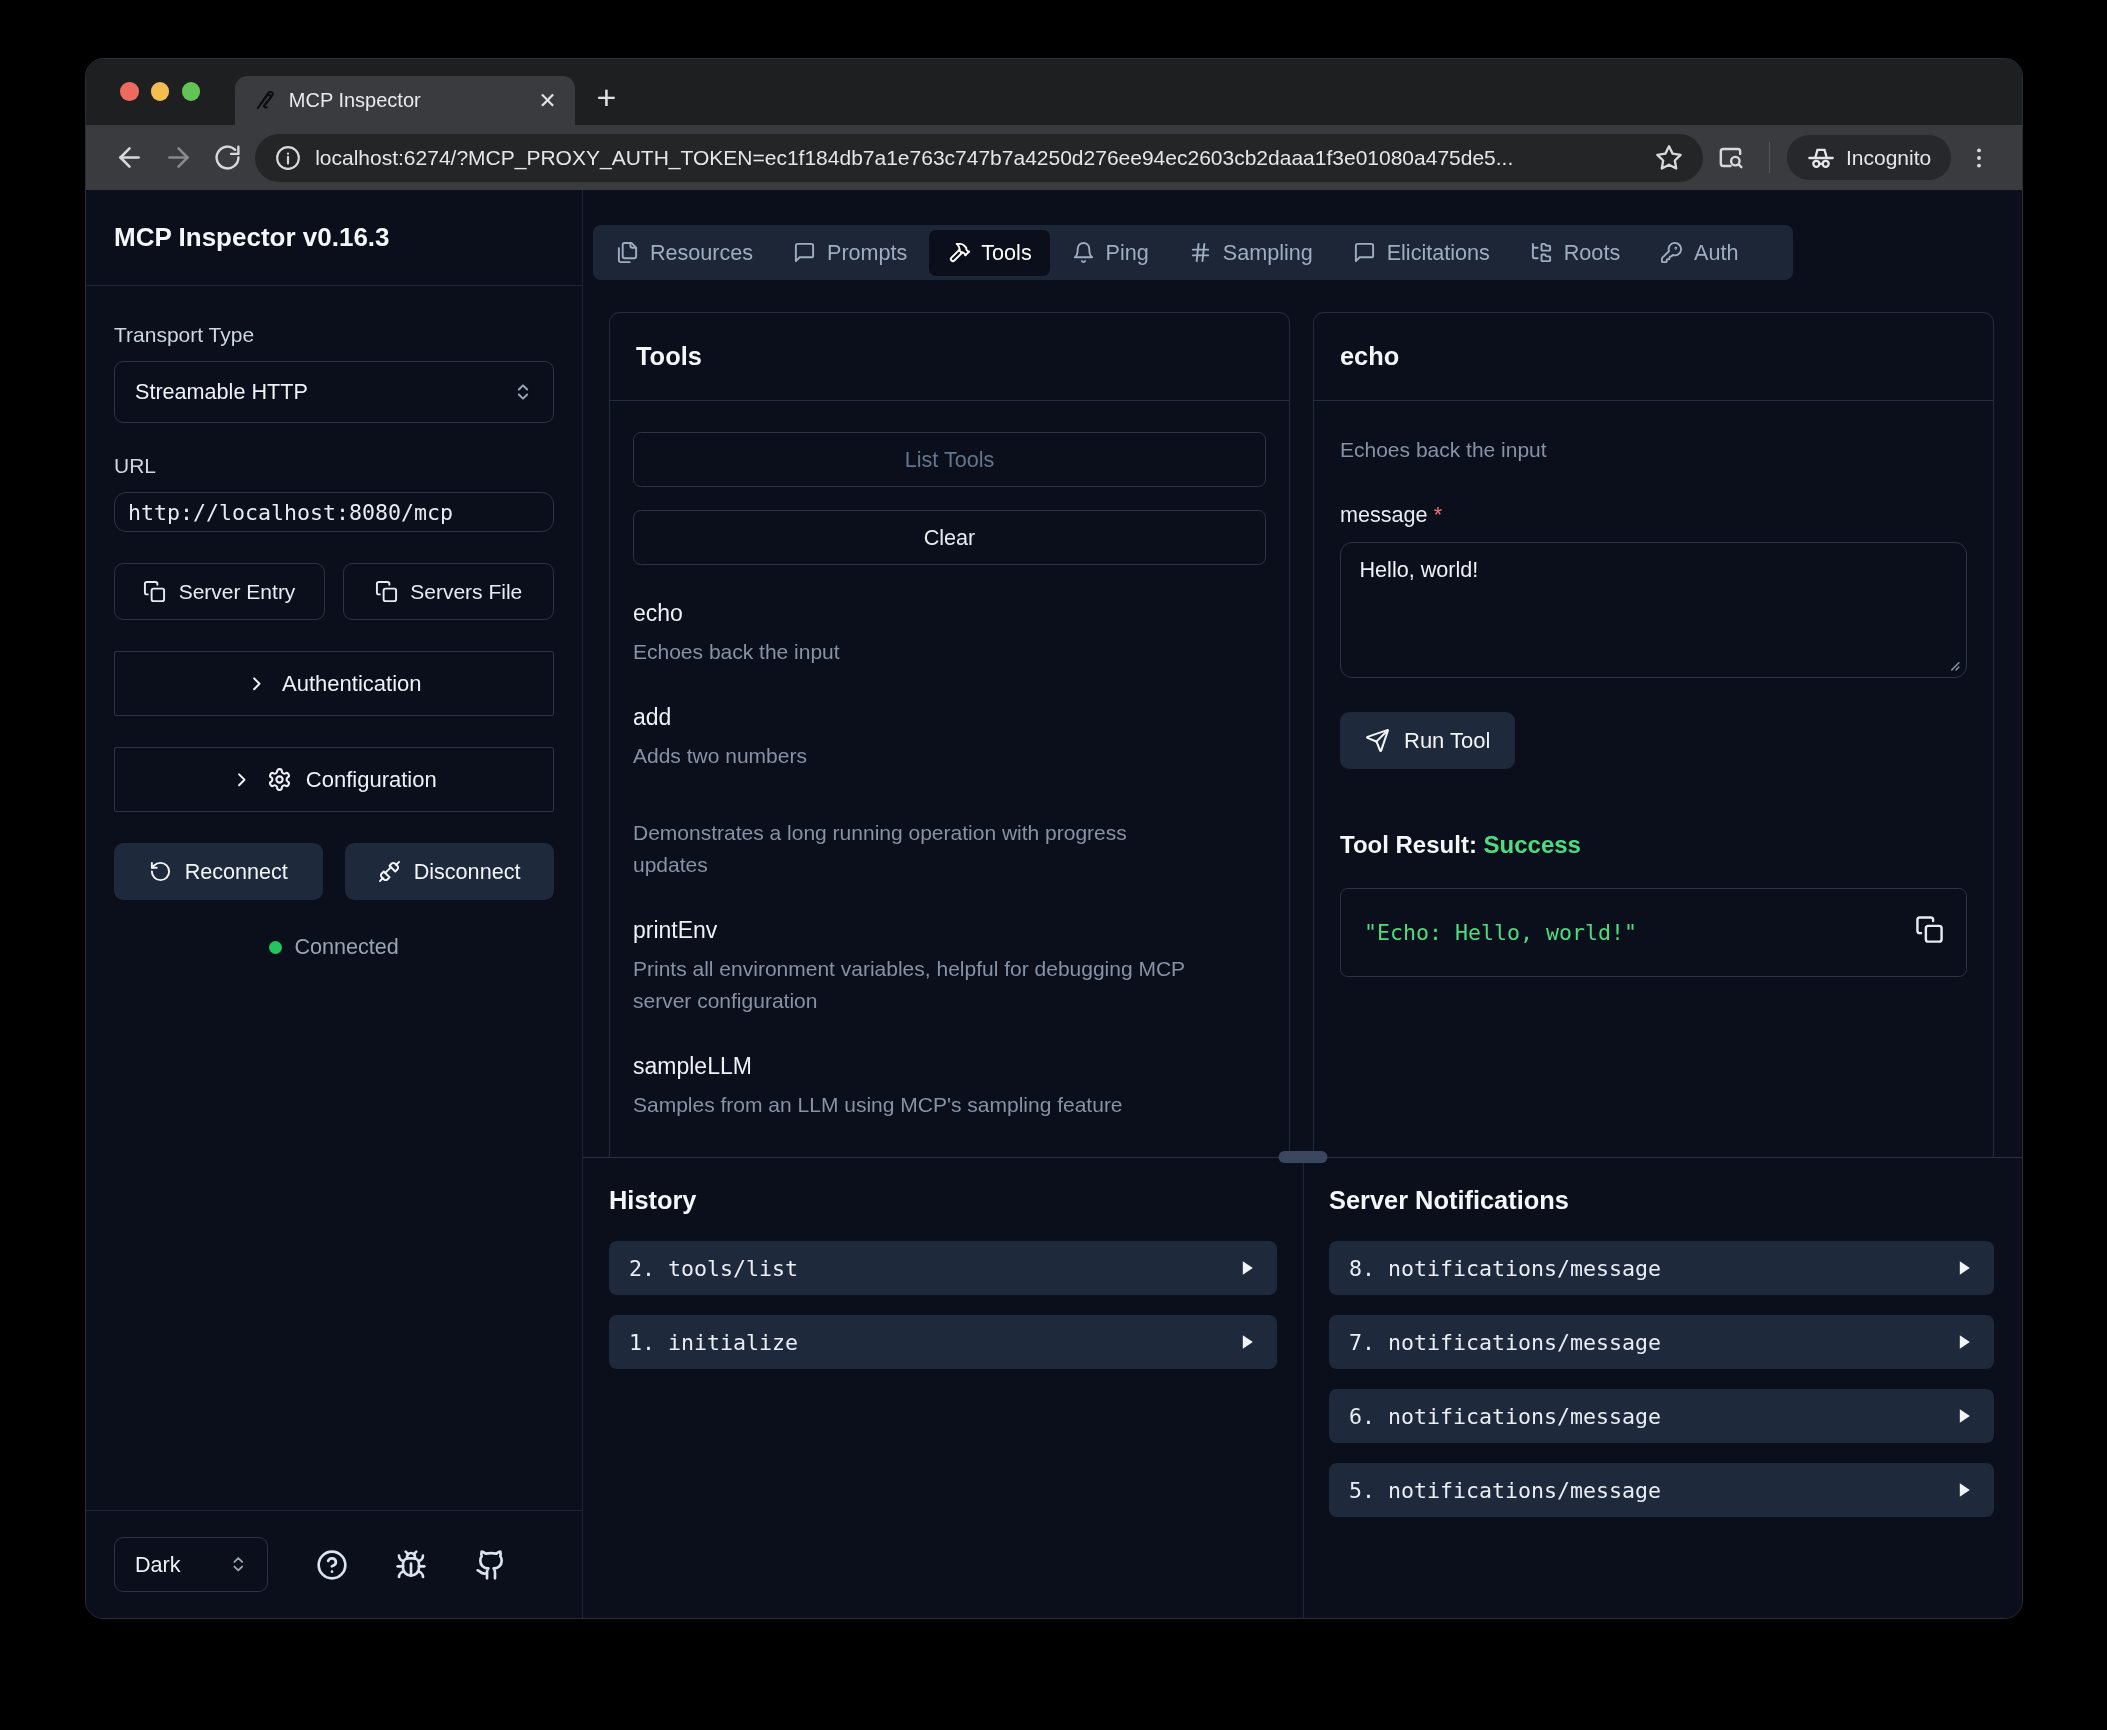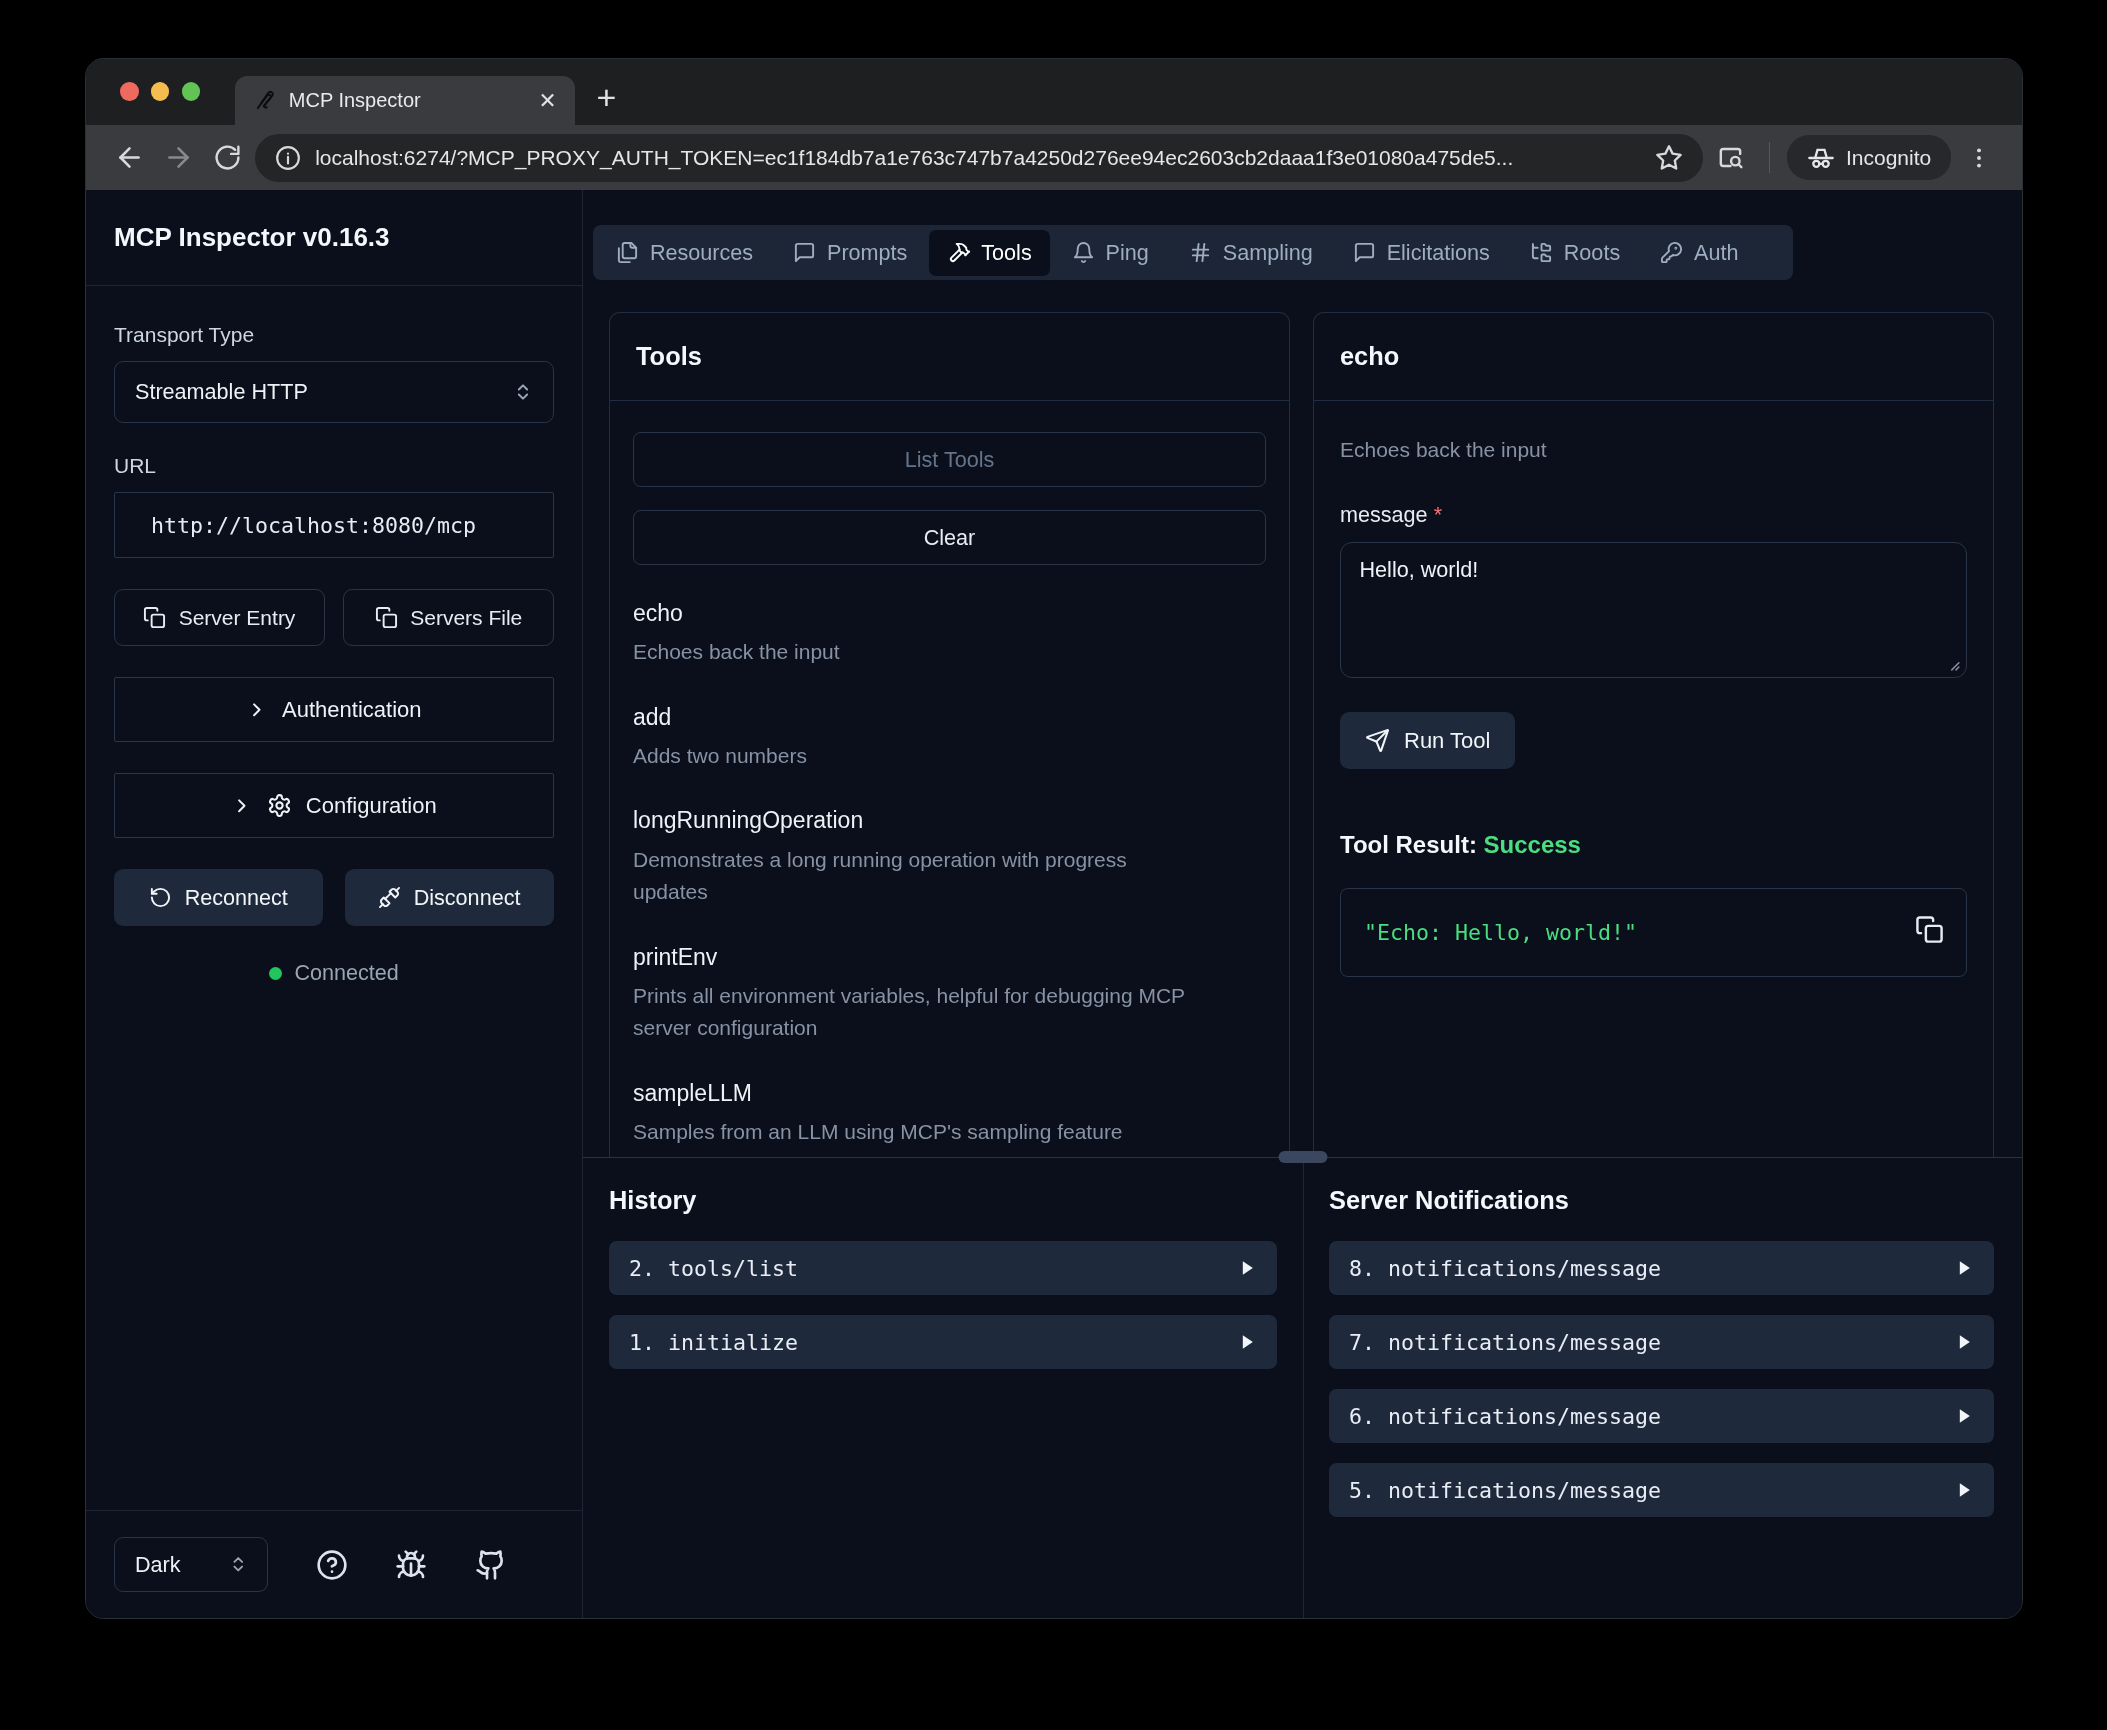--- a/index.html
+++ b/index.html
@@ -38,22 +38,22 @@
   .app { flex:1; display:flex; min-height:0; background:#0a0f1b; color:#e7ecf3; }
 
   
   .sidebar { width:497px; flex:none; border-right:0.8px solid #1d2636; display:flex; flex-direction:column; }
   .side-header { height:96px; flex:none; border-bottom:0.8px solid #1d2636; display:flex; align-items:center; padding:0 28px; }
   .app-title { font-size:26px; font-weight:700; color:#f4f7fb; }
   .side-body { padding:37px 28px 0 28px; }
   .field-label { font-size:21px; color:#cdd6e1; margin-bottom:14px; }
   .select { height:62px; border:0.8px solid #2a3547; border-radius:9.2px; display:flex; align-items:center;
             padding:0 20px; font-size:21.6px; color:#eef2f7; justify-content:space-between; background:transparent; }
-  .textinput { width:100%; height:66px; border:0.8px solid #2a3547; border-radius:2px; background:transparent;
-               color:#e7ecf3; font-family:"DejaVu Sans Mono", monospace; font-size:21.6px; padding:0 36px; outline:none; }
+  .textinput { width:100%; height:40px; border:0.8px solid #2a3547; border-radius:12px; background:transparent;
+               color:#e7ecf3; font-family:"DejaVu Sans Mono", monospace; font-size:21.6px; padding:0 13px; outline:none; }
   .tworow { display:grid; grid-template-columns:1fr 1fr; gap:18.5px; }
   .btn-outline { height:57px; border:0.8px solid #2a3547; border-radius:9.2px; background:transparent; color:#e7ecf3;
                  font-size:21px; display:flex; align-items:center; justify-content:center; gap:12.3px; font-family:inherit; }
   .btn-big { width:100%; height:65px; border:0.8px solid #2a3547; border-radius:2px; background:transparent; color:#eef2f7;
              font-size:22px; display:flex; align-items:center; justify-content:center; gap:14px; font-family:Liberation Sans, sans-serif; }
   .btn-solid { height:57px; border:none; border-radius:9.2px; background:#1e293b; color:#f1f5f9; font-size:21.6px;
                display:flex; align-items:center; justify-content:center; gap:12.3px; font-family:inherit; }
   .mt40 { margin-top:31px; }
   .status { margin-top:34px; display:flex; align-items:center; justify-content:center; gap:12.3px; }
   .dot { width:13px; height:13px; border-radius:50%; background:#22c55e; }
@@ -405,21 +405,20 @@
               <div class="toollist">
                 <div>
                   <div class="toolname">echo</div>
                   <div class="tooldesc">Echoes back the input</div>
                 </div>
                 <div>
                   <div class="toolname">add</div>
                   <div class="tooldesc">Adds two numbers</div>
                 </div>
                 <div>
-                  <div class="toolname">longRunningOperation</div>
                   <div class="tooldesc" style="max-width:554px;">Demonstrates a long running operation with progress updates</div>
                 </div>
                 <div>
                   <div class="toolname">printEnv</div>
                   <div class="tooldesc" style="max-width:570px;">Prints all environment variables, helpful for debugging MCP server configuration</div>
                 </div>
                 <div>
                   <div class="toolname">sampleLLM</div>
                   <div class="tooldesc">Samples from an LLM using MCP's sampling feature</div>
                 </div>

